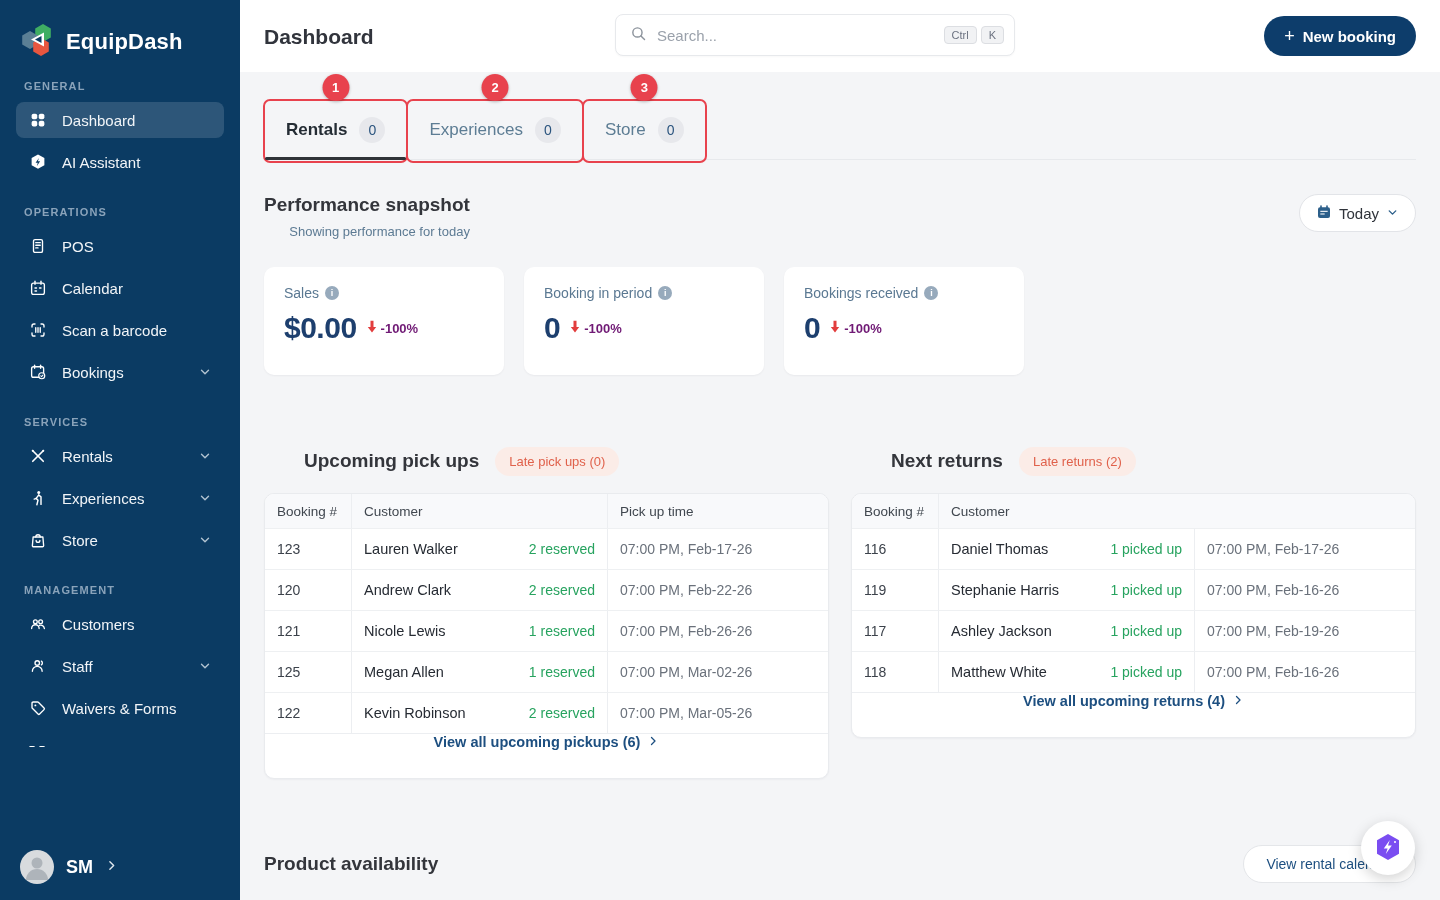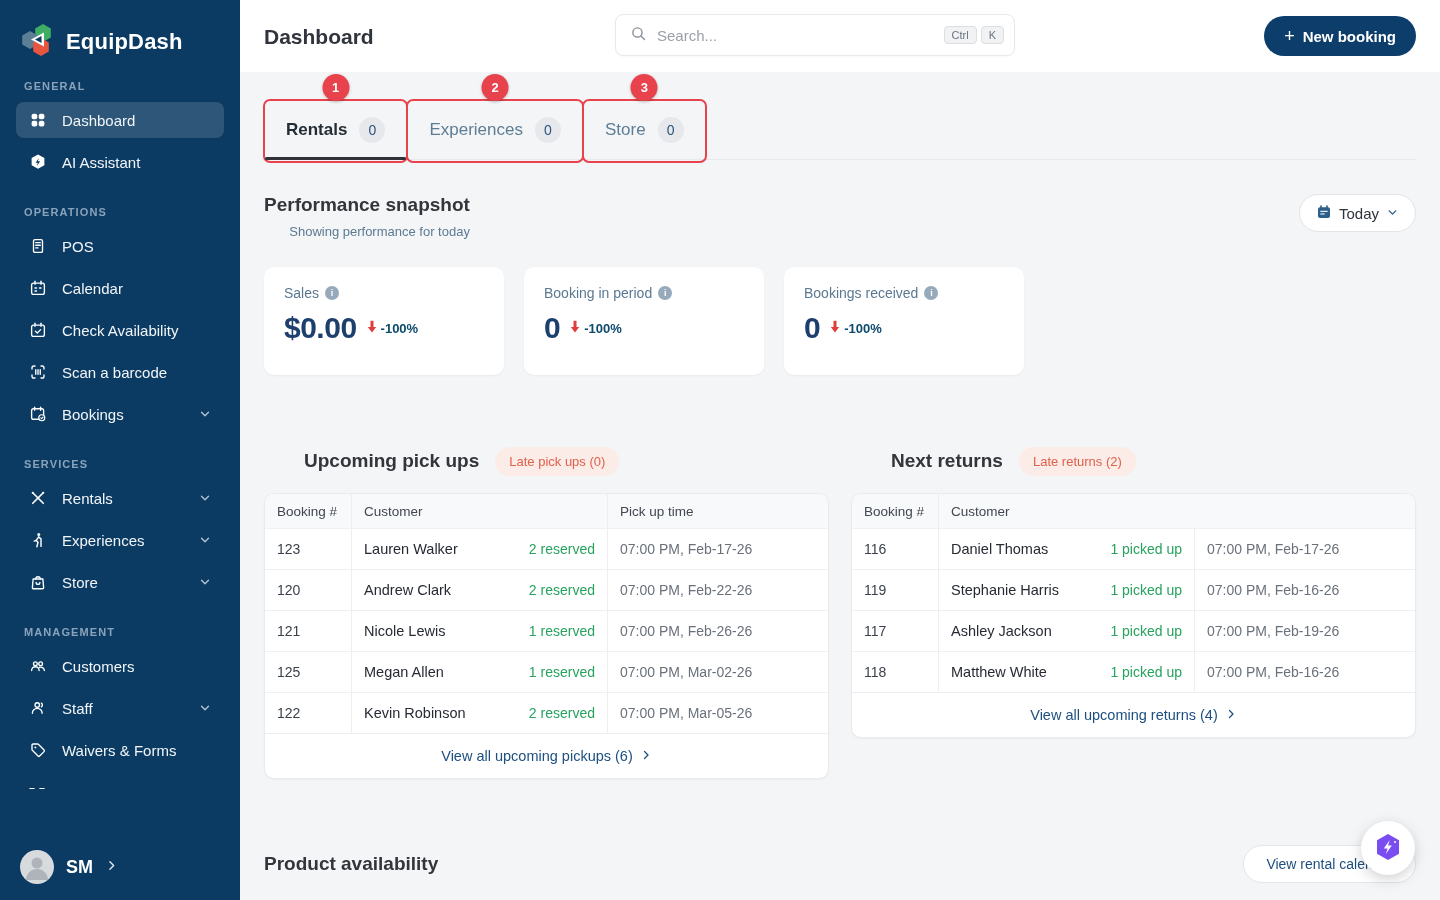--- a/index.html
+++ b/index.html
@@ -69,42 +69,42 @@
     display:flex; align-items:center; gap:7px; padding:0 16px; font-size:15px; color:#2f333a;
     cursor:pointer; font-family:inherit; }
   .cards { margin-top:28px; display:flex; gap:20px; }
   .kpi-card { width:240px; height:108px; background:#fff; border-radius:10px; padding:18px 20px;
     box-shadow:0 1px 2px rgba(16,24,40,.05); }
   .kpi-label { display:flex; align-items:center; gap:6px; font-size:14px; color:#5a7892; }
   .info-dot { width:14px; height:14px; border-radius:50%; background:#97aabc; color:#fff;
     font-size:9px; font-weight:700; display:inline-flex; align-items:center; justify-content:center; cursor:pointer; }
   .kpi-row { margin-top:10px; display:flex; align-items:center; gap:10px; }
   .kpi-value { font-size:30px; font-weight:700; color:#1d3f6e; letter-spacing:-.5px; }
-  .delta { display:flex; align-items:center; gap:4px; color:#0c4a6e; font-size:13px; font-weight:600; }
+  .delta { display:flex; align-items:center; gap:4px; color:#701a75; font-size:13px; font-weight:600; }
 
   
   .tables { margin-top:70px; display:flex; gap:22px; }
   .tcol { width:565px; }
   .tcol-head { display:flex; align-items:center; gap:16px; margin-bottom:16px; height:32px;margin-left:40px; }
   .sec-title { font-size:19px; font-weight:600; color:#33353b; }
   .late-badge { background:#fbece7; color:#e0614b; font-size:13px; font-weight:500;
     padding:7px 14px; border-radius:16px; }
   .tcard { background:#fff; border:1px solid #e9ebee; border-radius:10px; overflow:hidden;
     box-shadow:0 1px 2px rgba(16,24,40,.04); }
   .thead, .trow { display:grid; grid-template-columns:86px 1fr 221px; }
   .thead { background:#f8f9fb; height:34px; }
   .th { display:flex; align-items:center; padding:0 12px; font-size:13.5px; color:#40474f; }
   .th + .th, .td + .td { border-left:1px solid #eceef1; }
   .trow { height:41px; border-top:1px solid #eef0f2; cursor:pointer; }
   .td { display:flex; align-items:center; padding:0 12px; font-size:14px; color:#3c424b; }
   .td-customer { justify-content:space-between; color:#262b33; font-weight:500; font-size:14.5px; }
   .status-green { color:#27a35f; font-weight:500; font-size:14px; }
   .td-time { color:#6a717b; }
-  .tfoot { height:45px; border-top:1px solid #eceef1; display:flex; align-items:center;
-    justify-content:center; gap:7px; font-size:14.5px; font-weight:400; color:#1d4f80; cursor:pointer; }
+  .tfoot { height:45px; border-top:1px solid #eceef1; display:flex; 
+    justify-content:center; gap:7px; font-size:14.5px; font-weight:700; color:#1d4f80; cursor:pointer; }
 
   
   .avail { margin-top:66px; display:flex; justify-content:space-between; align-items:center; }
   .pill-btn { height:38px; background:#fff; border:1px solid #e4e6e9; border-radius:20px;
     padding:0 22px; font-size:14px; color:#1d4f80; cursor:pointer; font-family:inherit; }
 
   
   .fab { position:absolute; left:1361px; top:821px; width:54px; height:54px; border-radius:50%;
     background:#fff; box-shadow:0 4px 14px rgba(0,0,0,.18); display:flex; align-items:center;
     justify-content:center; cursor:pointer; border:none; z-index:10; }
@@ -172,31 +172,20 @@
             <line x1="8" y1="3" x2="8" y2="7"></line>
           <line x1="16" y1="3" x2="16" y2="7"></line>
             <line x1="8" y1="12" x2="10" y2="12"></line>
           <line x1="14" y1="12" x2="16" y2="12"></line>
             <line x1="8" y1="16" x2="10" y2="16"></line>
         </svg>
       </span>
       <span>Calendar</span>
     </div>
 
-    <div class="nav-item">
-      <span class="nav-icon">
-        <svg width="18" height="18" viewBox="0 0 24 24" fill="none" stroke="#fff" stroke-width="1.8" stroke-linecap="round" stroke-linejoin="round">
-          <rect x="3.5" y="5.5" width="17" height="15" rx="2.5"></rect>
-            <line x1="8" y1="3" x2="8" y2="7"></line>
-          <line x1="16" y1="3" x2="16" y2="7"></line>
-            <polyline points="8.5,13.5 11,16 15.5,11.5"></polyline>
-        </svg>
-      </span>
-      <span>Check Availability</span>
-    </div>
 
     <div class="nav-item">
       <span class="nav-icon">
         <svg width="18" height="18" viewBox="0 0 24 24" fill="none" stroke="#fff" stroke-width="1.8" stroke-linecap="round">
           <path d="M4 8V6.5A2.5 2.5 0 0 1 6.5 4H8"></path>
             <path d="M16 4h1.5A2.5 2.5 0 0 1 20 6.5V8"></path>
           <path d="M20 16v1.5A2.5 2.5 0 0 1 17.5 20H16"></path>
             <path d="M8 20H6.5A2.5 2.5 0 0 1 4 17.5V16"></path>
           <line x1="9" y1="9" x2="9" y2="15"></line>
             <line x1="12" y1="9" x2="12" y2="15"></line>

